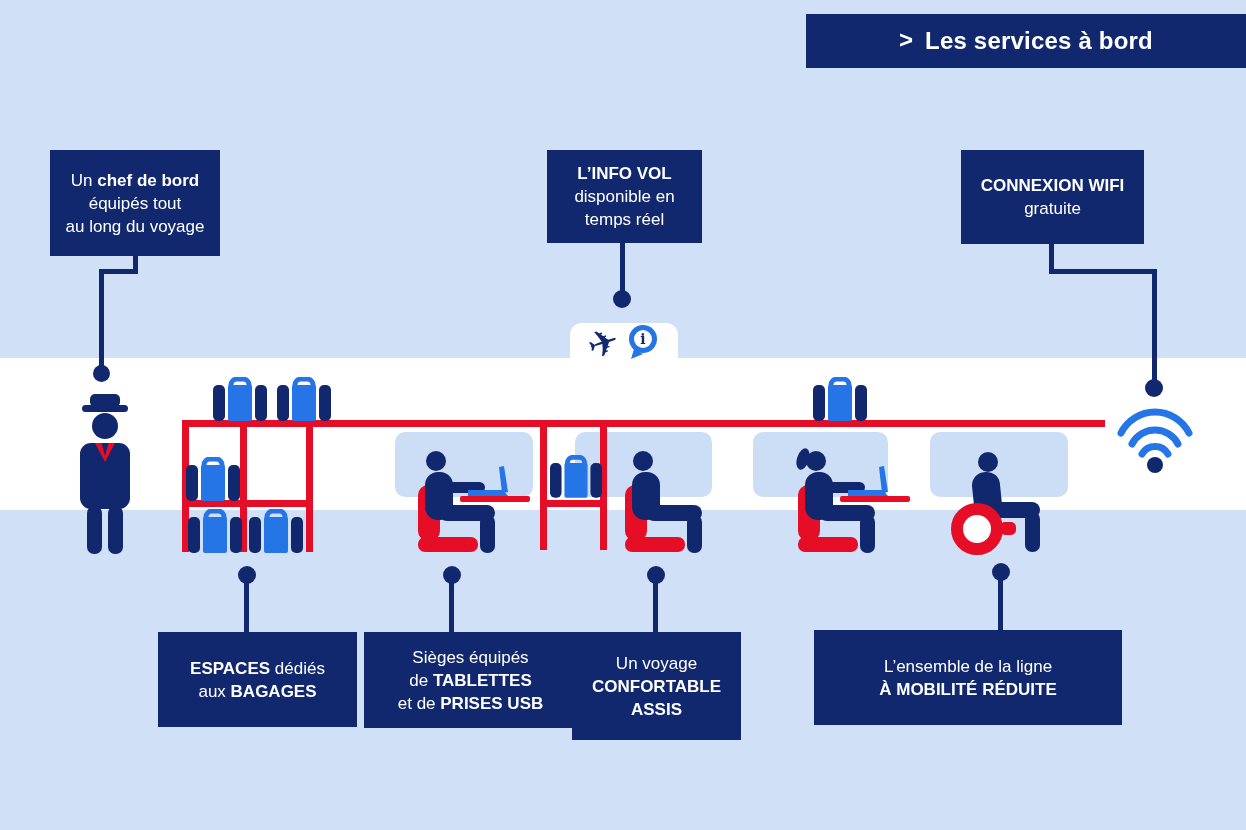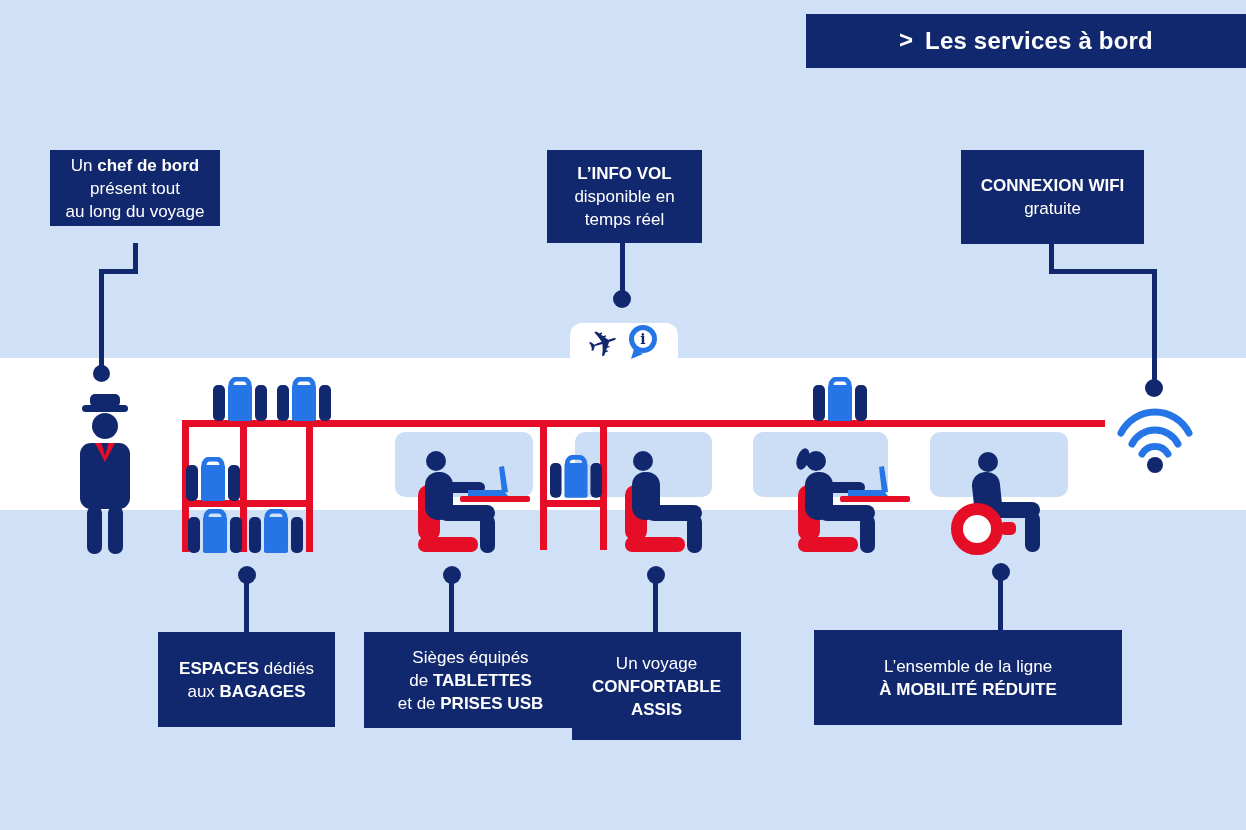--- a/index.html
+++ b/index.html
@@ -183,38 +183,38 @@
   <div class="ndot" style="left:647px;top:566px;width:18px;height:18px"></div>
   <div class="nline" style="left:653px;top:580px;width:5px;height:52px"></div>
   <div class="ndot" style="left:992px;top:563px;width:18px;height:18px"></div>
   <div class="nline" style="left:998px;top:577px;width:5px;height:53px"></div>
 
   <div class="banner">
     <span class="chev">&gt;</span>
     <span class="btitle">Les services à bord</span>
   </div>
 
-  <div class="callout" style="left:50px;top:150px;width:170px;height:76px">
+  <div class="callout" style="left:50px;top:150px;width:170px;height:106px">
     <div><span>Un </span><b>chef de bord</b></div>
-    <div>présent tout</div>
+    <div>équipés tout</div>
     <div>au long du voyage</div>
   </div>
 
   <div class="callout" style="left:961px;top:150px;width:183px;height:94px">
     <div><b>CONNEXION WIFI</b></div>
     <div>gratuite</div>
   </div>
 
   <div class="callout" style="left:547px;top:150px;width:155px;height:93px">
     <div><b>L’INFO VOL</b></div>
     <div>disponible en</div>
     <div>temps réel</div>
   </div>
 
-  <div class="callout" style="left:158px;top:632px;width:177px;height:95px">
+  <div class="callout" style="left:158px;top:632px;width:199px;height:95px">
     <div><b>ESPACES</b><span> dédiés</span></div>
     <div><span>aux </span><b>BAGAGES</b></div>
   </div>
 
   <div class="callout" style="left:364px;top:632px;width:213px;height:96px">
     <div>Sièges équipés</div>
     <div><span>de </span><b>TABLETTES</b></div>
     <div><span>et de </span><b>PRISES USB</b></div>
   </div>
 

